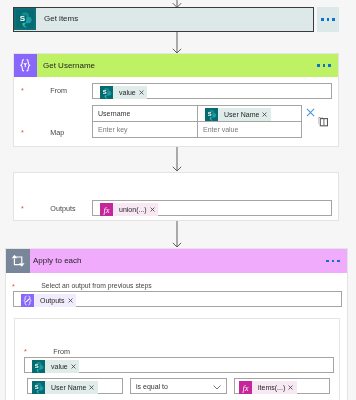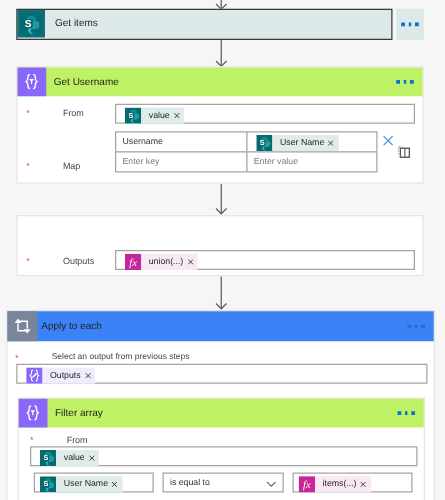--- a/index.html
+++ b/index.html
@@ -44,21 +44,21 @@
   .field { position:absolute; border:1px solid #a6a4a1; background:#fff; }
 
   
   .chip { position:absolute; left:7px; top:1.5px; display:flex; align-items:center; height:13px; background:#dfecea; }
   .chip .ci { width:13px; height:13px; flex:0 0 13px; }
   .chip .ct { padding:0 1.5px 0 6px; font-size:7px; color:#201f1e; white-space:nowrap; line-height:13px; }
   .chip .cx { padding:0 3.5px 0 1.5px; display:flex; align-items:center; }
 
   
   #card-foreach { position:absolute; left:5px; top:248px; width:343px; height:155px; background:#fff; border:1px solid #e6e4e2; }
-  #card-foreach > .fhead { position:absolute; left:0; top:0; right:0; height:24px; background:#3b82f6;text-align:center; }
+  #card-foreach > .fhead { position:absolute; left:0; top:0; right:0; height:24px; background:#f0abfc;text-align:center; }
   #card-foreach > .fhead .pi { position:absolute; left:0; top:0; width:24px; height:24px; background:#798699; display:flex; align-items:center; justify-content:center; }
   #card-foreach > .fhead .tt { position:absolute; left:27px; top:7px; font-size:8px; color:#201f1e; white-space:nowrap; }
   #card-foreach > .fhead .ell { position:absolute; right:5px; top:0; height:24px; width:18px; display:flex; align-items:center; justify-content:center; gap:3px; }
 
   #card-filter { left:8px; top:69px; width:326px; height:86px; }
 
   .arrowsvg { position:absolute; }
 </style>
 </head>
 <body>
@@ -256,33 +256,20 @@
         <span class="ct">Outputs</span>
         <span class="cx">
             <svg width="5" height="5">
               <use href="#close-x"></use>
             </svg>
           </span>
       </span>
     </div>
 
     <div class="pcard" id="card-filter">
-      <div class="pchead">
-        <span class="pi">
-            <svg width="16.5" height="16.5">
-              <use href="#brace-filter"></use>
-            </svg>
-          </span>
-        <span class="tt">Filter array</span>
-        <span class="ell">
-            <i class="dot"></i>
-            <i class="dot"></i>
-            <i class="dot"></i>
-          </span>
-      </div>
       <div class="abs" style="left:9px;top:28px;">
         <span class="req">*</span><span class="lbl">From</span>
       </div>
       <div class="field" style="left:9px;top:38px;width:310px;height:16px;">
         <span class="chip">
           <span class="ci">
               <svg width="13" height="13">
                 <use href="#sp-logo"></use>
               </svg>
             </span>

